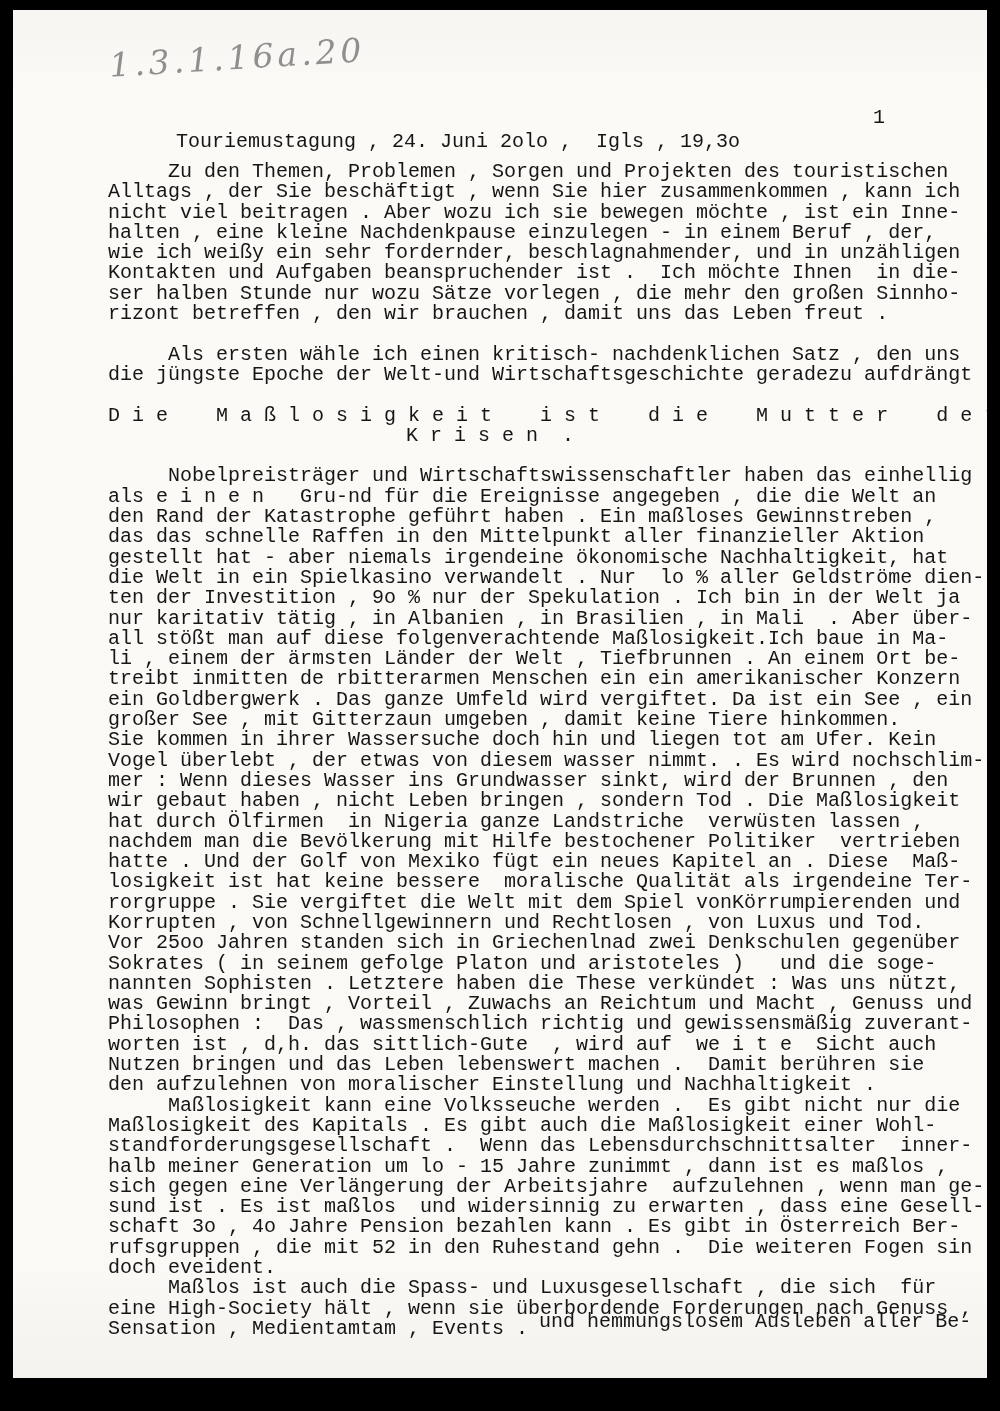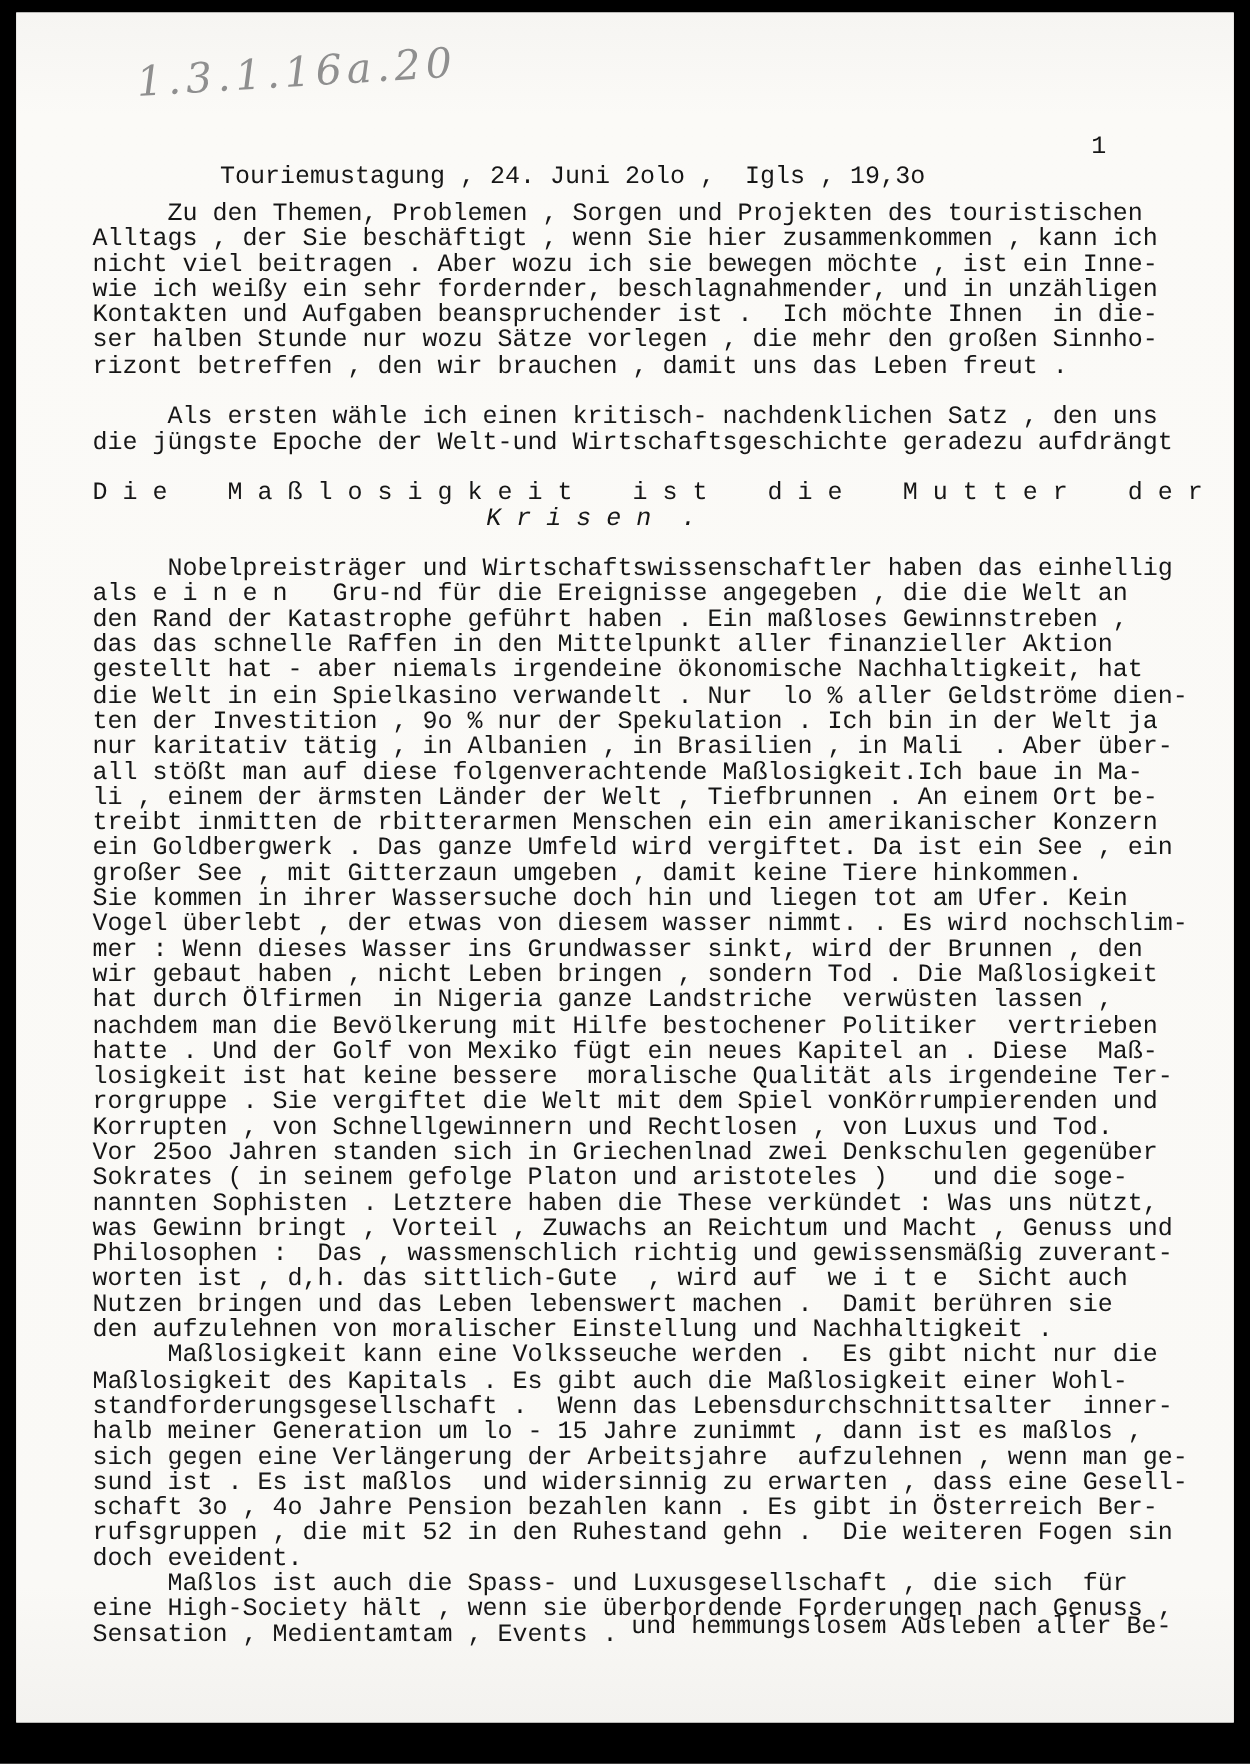--- a/index.html
+++ b/index.html
@@ -42,47 +42,48 @@
     font-size: 20px;
     white-space: pre;
   }
   .page-number {
     position: absolute;
     left: 860px;
     top: 0;
   }
   .doc-lines {
     margin-top: 32px;
-    padding-left: 61px;
+    padding-left: 95px;
     font-size: 20px;
   }
   .line {
     height: 20.3px;
     line-height: 20.3px;
     white-space: pre;
   }
   .line.heading { font-weight: normal; }
-  .line.heading-center { text-align: center; padding-right: 115px; font-style: italic; }
+  .line.heading-center { text-align: center; padding-right: 115px; }
   .raised { position: relative; top: -7px; margin-left: 11px; }
 </style>
 </head>
 <body>
 
 <div class="page">
   <div class="annotation">1.3.1.16a.20</div>
 
   <div class="header">
     <span>Touriemustagung , 24. Juni 2olo ,  Igls , 19,3o</span>
     <span class="page-number">1</span>
   </div>
 
   <div class="doc-lines">
       <div class="line"><span>     Zu den Themen, Problemen , Sorgen und Projekten des touristischen</span></div>
       <div class="line"><span>Alltags , der Sie beschäftigt , wenn Sie hier zusammenkommen , kann ich</span></div>
       <div class="line"><span>nicht viel beitragen . Aber wozu ich sie bewegen möchte , ist ein Inne-</span></div>
+      <div class="line"><span>halten , eine kleine Nachdenkpause einzulegen - in einem Beruf , der,</span></div>
       <div class="line"><span>wie ich weißy ein sehr fordernder, beschlagnahmender, und in unzähligen</span></div>
       <div class="line"><span>Kontakten und Aufgaben beanspruchender ist .  Ich möchte Ihnen  in die-</span></div>
       <div class="line"><span>ser halben Stunde nur wozu Sätze vorlegen , die mehr den großen Sinnho-</span></div>
       <div class="line"><span>rizont betreffen , den wir brauchen , damit uns das Leben freut .</span></div>
       <div class="line blank">&nbsp;</div>
       <div class="line"><span>     Als ersten wähle ich einen kritisch- nachdenklichen Satz , den uns</span></div>
       <div class="line"><span>die jüngste Epoche der Welt-und Wirtschaftsgeschichte geradezu aufdrängt</span></div>
       <div class="line blank">&nbsp;</div>
       <div class="line heading"><span>D i e    M a ß l o s i g k e i t    i s t    d i e    M u t t e r    d e r</span></div>
       <div class="line heading-center"><span>K r i s e n  .</span></div>

